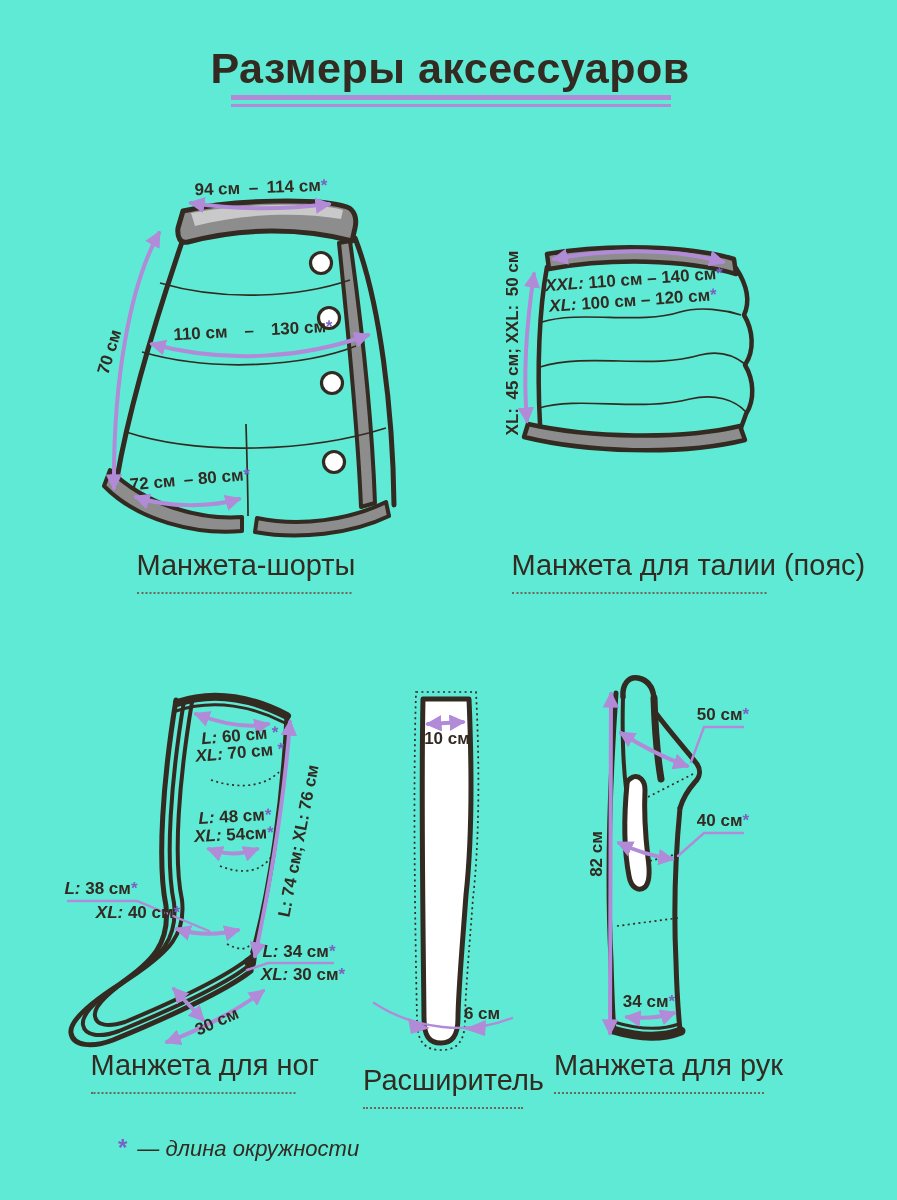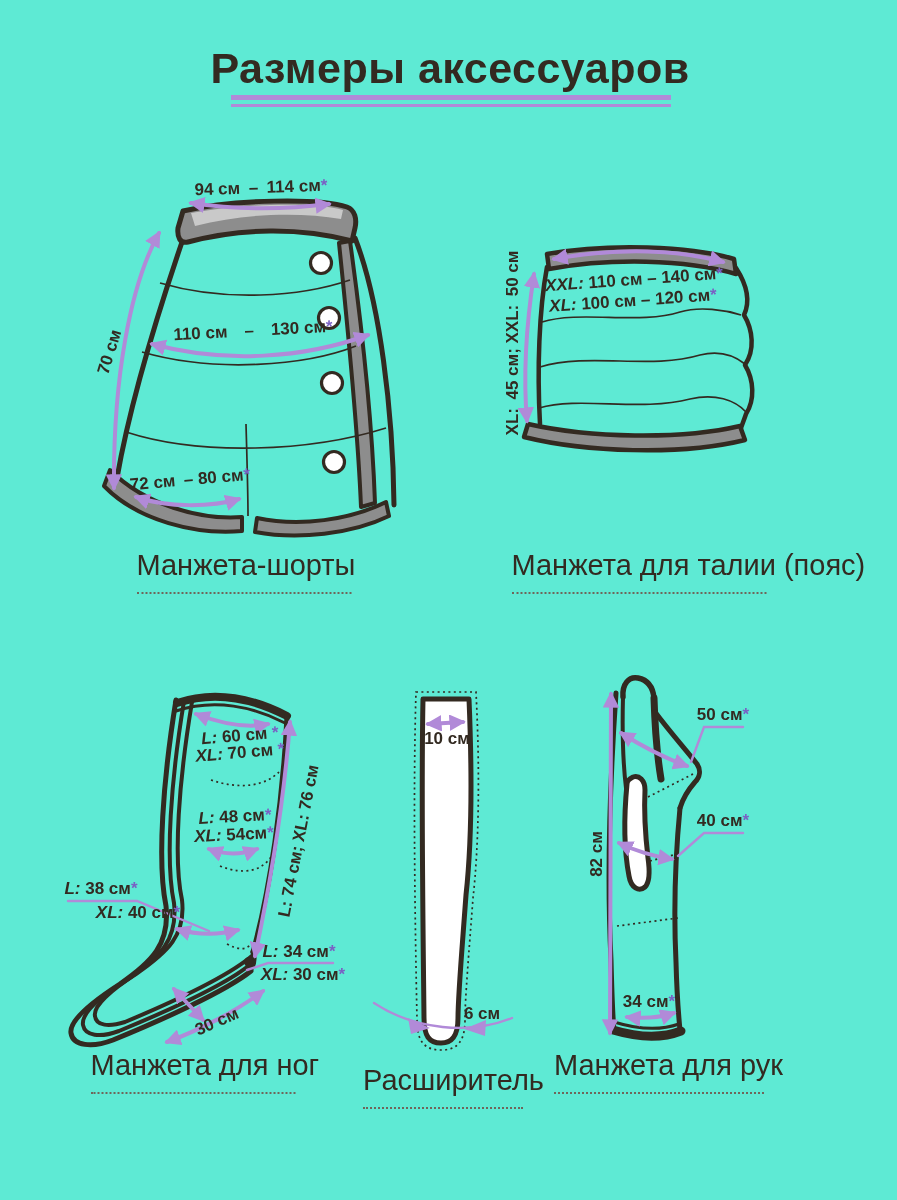--- a/index.html
+++ b/index.html
@@ -190,14 +190,17 @@
   <div class="lbl" style="left:723px;top:821px;"><span>40 см</span><span class="star">*</span></div>
   <div class="lbl" style="left:597px;top:854px;transform:translate(-50%,-50%) rotate(-90deg);"><span>82 см</span></div>
   <div class="lbl" style="left:649px;top:1002px;"><span>34 см</span><span class="star">*</span></div>
 
   <div class="cap" style="left:244px;top:549px;width:215px;"><span>Манжета-шорты</span></div>
   <div class="cap" style="left:639px;top:549px;width:255px;"><span>Манжета для талии (пояс)</span></div>
   <div class="cap" style="left:193px;top:1049px;width:205px;"><span>Манжета для ног</span></div>
   <div class="cap" style="left:443px;top:1027px;width:160px;margin-top:37px;"><span>Расширитель</span></div>
   <div class="cap" style="left:659px;top:1049px;width:210px;"><span>Манжета для рук</span></div>
 
+  <div class="footnote">
+    <span class="star">*</span><span class="fn-text">— длина окружности</span>
+  </div>
 
 </div>
 
 </body></html>

